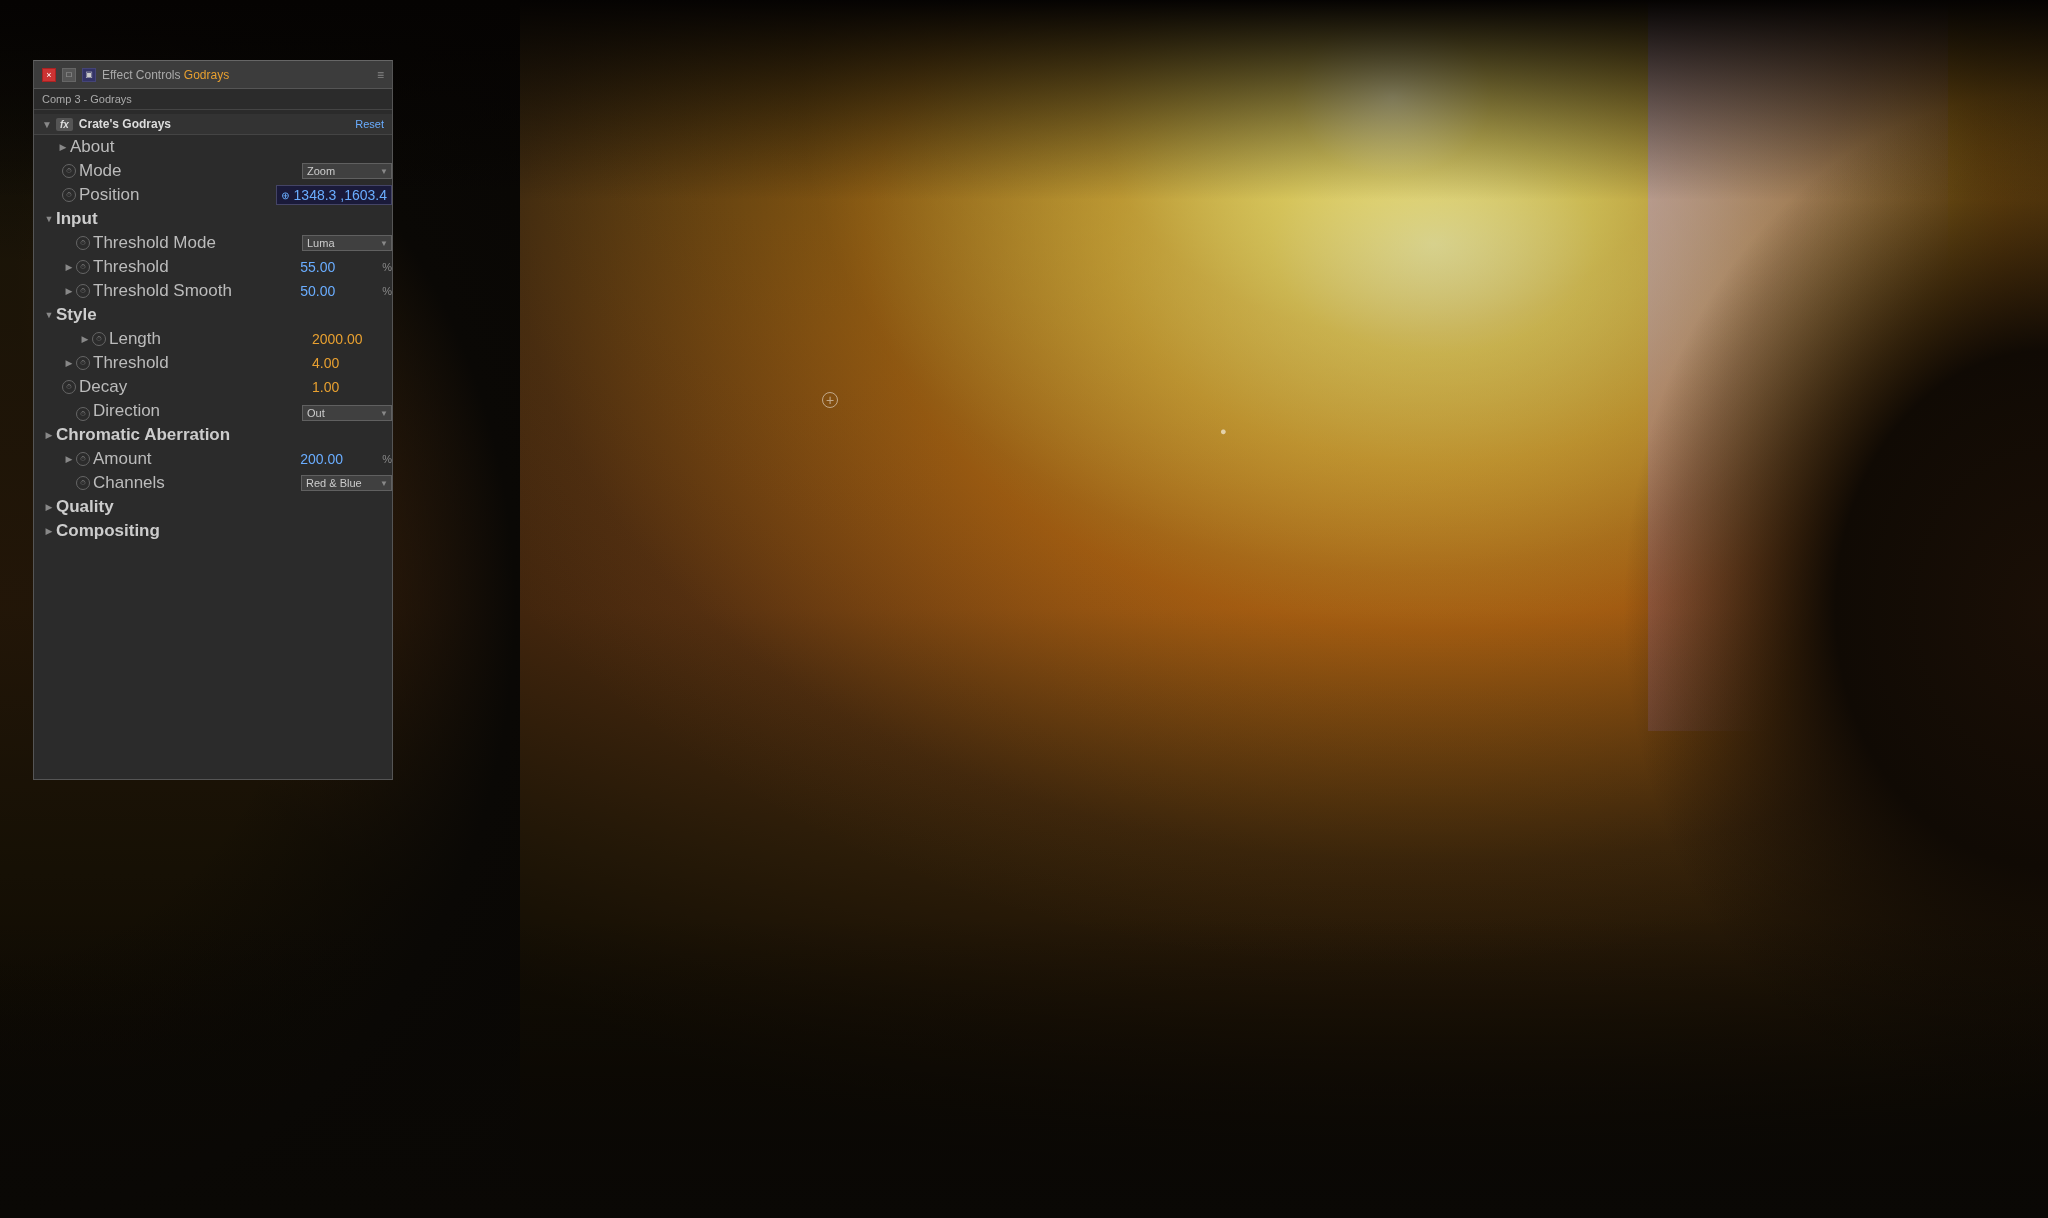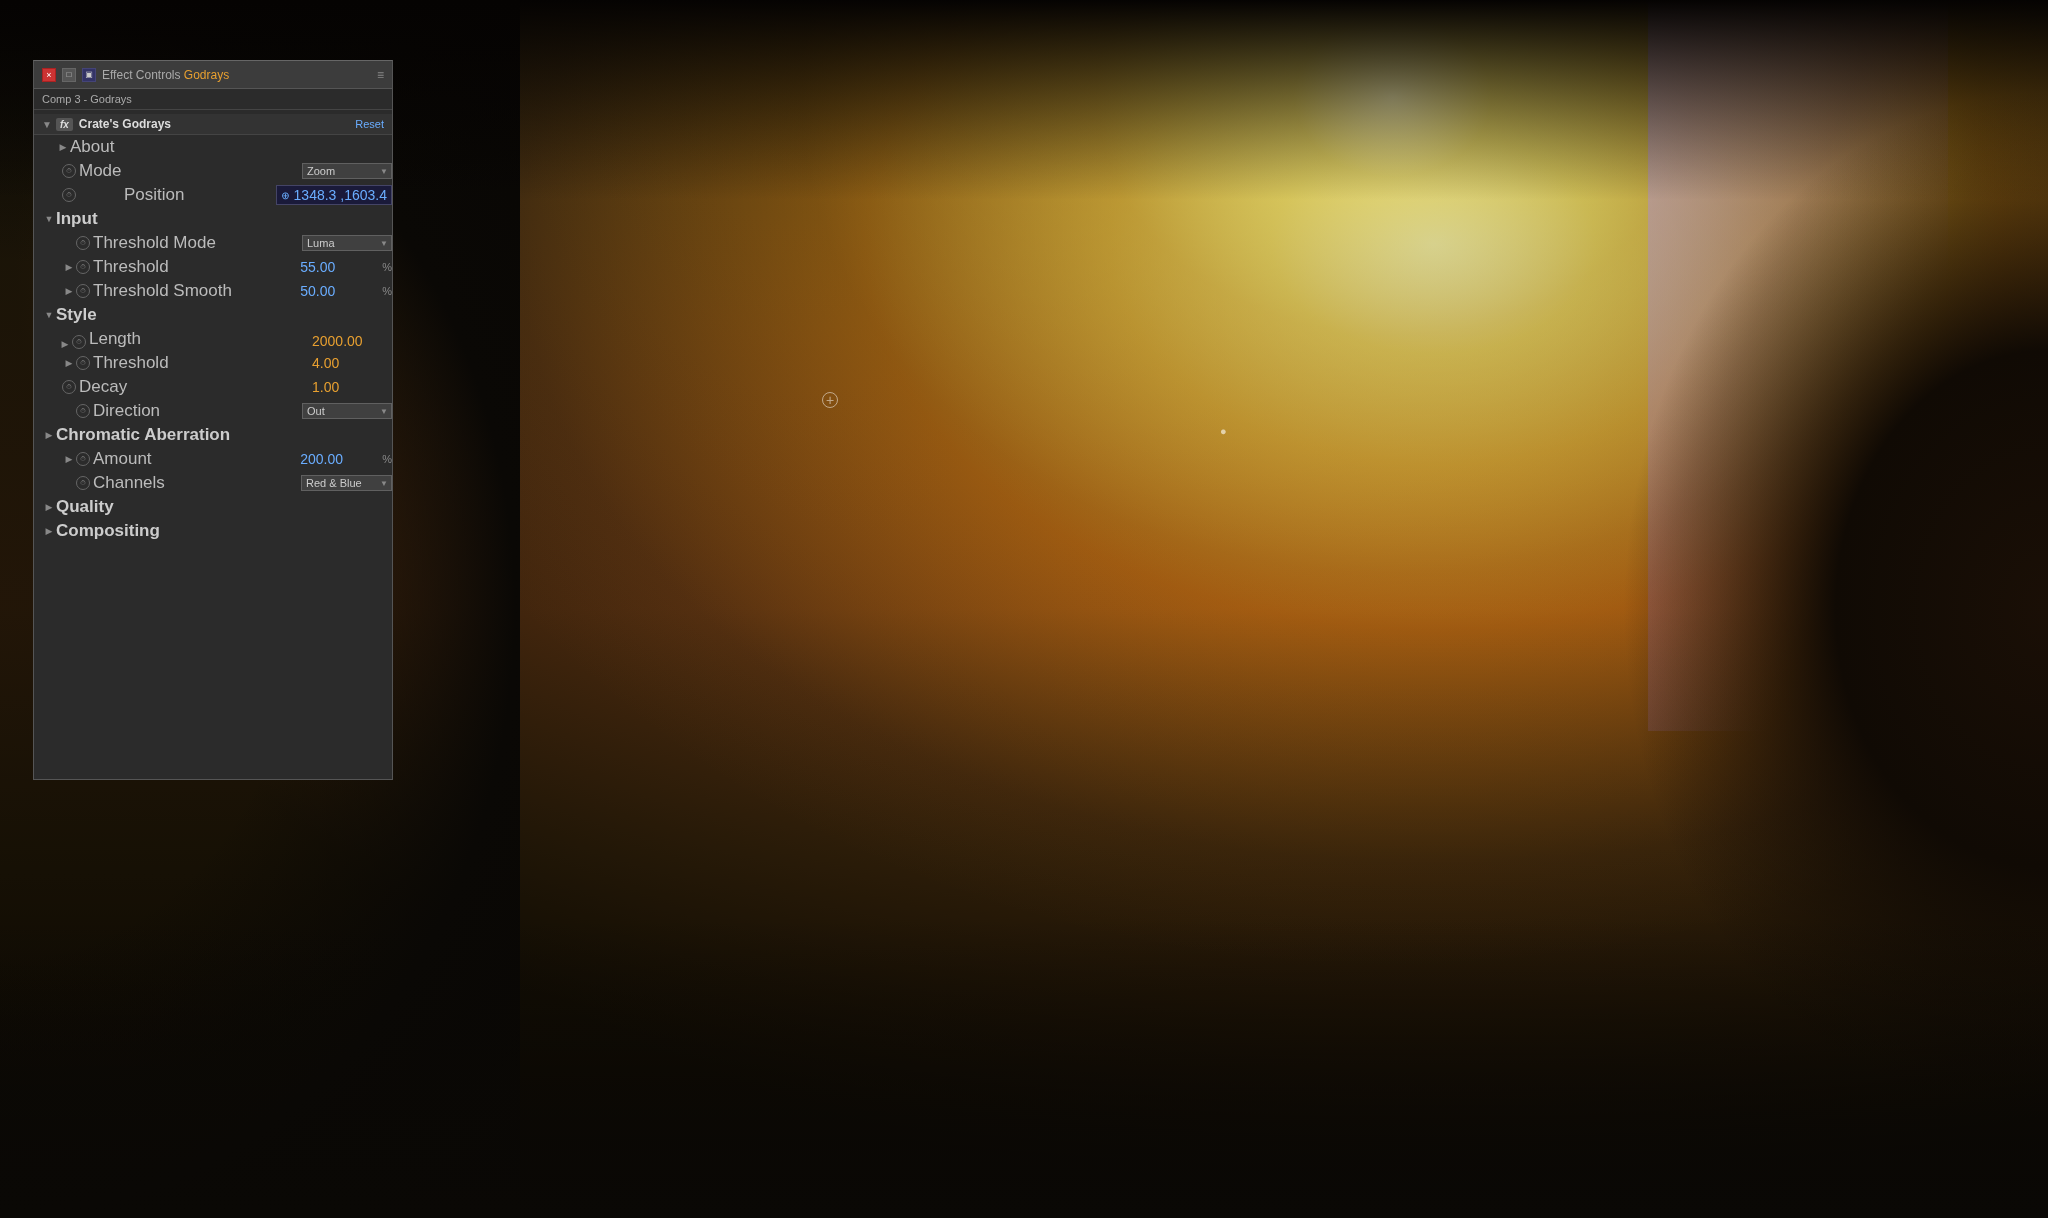--- a/index.html
+++ b/index.html
@@ -358,21 +358,21 @@
       <div class="select-wrapper">
         <select>
           <option>Zoom</option>
           <option>Standard</option>
           <option>Radial</option>
         </select>
         <span class="sel-arrow">▼</span>
       </div>
     </div>
 
-    <div class="prop-row indent-1" style="padding-left:28px;gap:45px;">
+    <div class="prop-row indent-1" style="padding-left:28px;">
       <div class="stopwatch-icon">⏱</div>
       <span class="prop-label">Position</span>
       <div class="position-field">
         <span class="position-icon">⊕</span>
         <span class="position-value">1348.3 ,1603.4</span>
       </div>
     </div>
 
     <div class="prop-row indent-0">
       <span class="expand-arrow expanded"></span>
@@ -406,41 +406,41 @@
       <span class="prop-label">Threshold Smooth</span>
       <span class="prop-value">50.00</span>
       <span class="pct-suffix">%</span>
     </div>
 
     <div class="prop-row indent-0">
       <span class="expand-arrow expanded"></span>
       <span class="prop-label section-label">Style</span>
     </div>
 
-    <div class="prop-row indent-2" style="padding-left:24px;align-items:flex-end;">
+    <div class="prop-row indent-2" style="padding-left:44px;">
       <span class="expand-arrow collapsed"></span>
       <div class="stopwatch-icon">⏱</div>
       <span class="prop-label">Length</span>
       <span class="prop-value orange">2000.00</span>
     </div>
 
     <div class="prop-row indent-2" style="padding-left:28px;">
       <span class="expand-arrow collapsed"></span>
       <div class="stopwatch-icon">⏱</div>
       <span class="prop-label">Threshold</span>
       <span class="prop-value orange">4.00</span>
     </div>
 
     <div class="prop-row indent-2" style="padding-left:28px;">
       <div class="stopwatch-icon">⏱</div>
       <span class="prop-label">Decay</span>
       <span class="prop-value orange">1.00</span>
     </div>
 
-    <div class="prop-row indent-2" style="padding-left:42px;">
+    <div class="prop-row indent-2" style="padding-left:42px;align-items:flex-end;">
       <div class="stopwatch-icon">⏱</div>
       <span class="prop-label">Direction</span>
       <div class="select-wrapper">
         <select>
           <option>Out</option>
           <option>In</option>
           <option>Both</option>
         </select>
         <span class="sel-arrow">▼</span>
       </div>

